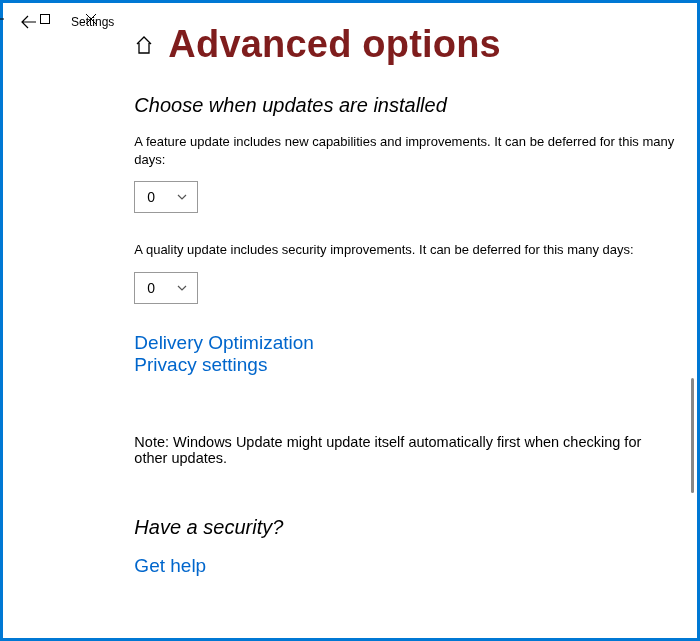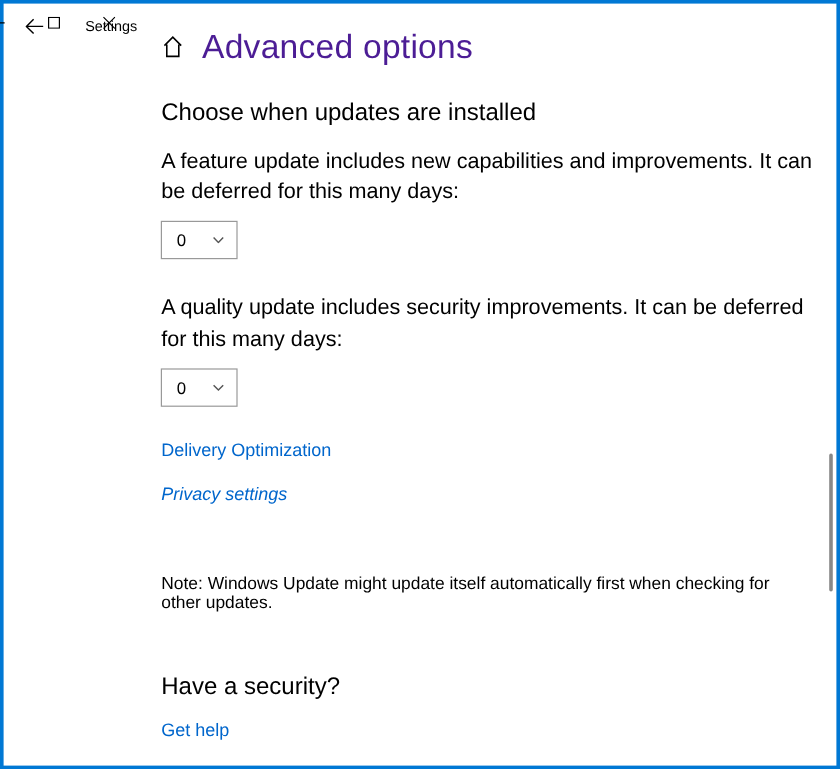--- a/index.html
+++ b/index.html
@@ -93,33 +93,34 @@
       justify-content: center;
     }
     .home-icon svg {
       width: 20px;
       height: 20px;
       stroke: #000;
       stroke-width: 1.3;
       fill: none;
     }
     .page-title {
-      font-size: 28px;
-      font-weight: 400;
-      color: #4c1d95;
+      font-size: 38px;
+      font-weight: 700;
+      color: #7f1d1d;
       letter-spacing: 0.2px;
     }
     .section-heading {
       font-size: 20px;
       font-weight: 500;
       color: #000;
       margin-bottom: 16px;
+      font-style: italic;
     }
     .body-text {
-      font-size: 18px;
+      font-size: 13px;
       color: #000;
       line-height: 1.4;
       margin-bottom: 12px;
     }
     .dropdown {
       width: 64px;
       height: 32px;
       border: 1px solid #999;
       background: #fff;
       display: flex;
@@ -131,29 +132,27 @@
       font-size: 14px;
     }
     .dropdown svg {
       width: 10px;
       height: 6px;
       stroke: #555;
       stroke-width: 1.2;
       fill: none;
     }
     .link {
-      font-size: 15px;
+      font-size: 19px;
       color: #0066cc;
       cursor: pointer;
       display: block;
       width: fit-content;
     }
     .link + .link {
-      margin-top: 20px;
-      font-style: italic;
     }
     .note-text {
       font-size: 14.5px;
       color: #000;
       margin-top: 58px;
       margin-bottom: 50px;
     }
     .help-link {
       margin-top: 0;
     }

